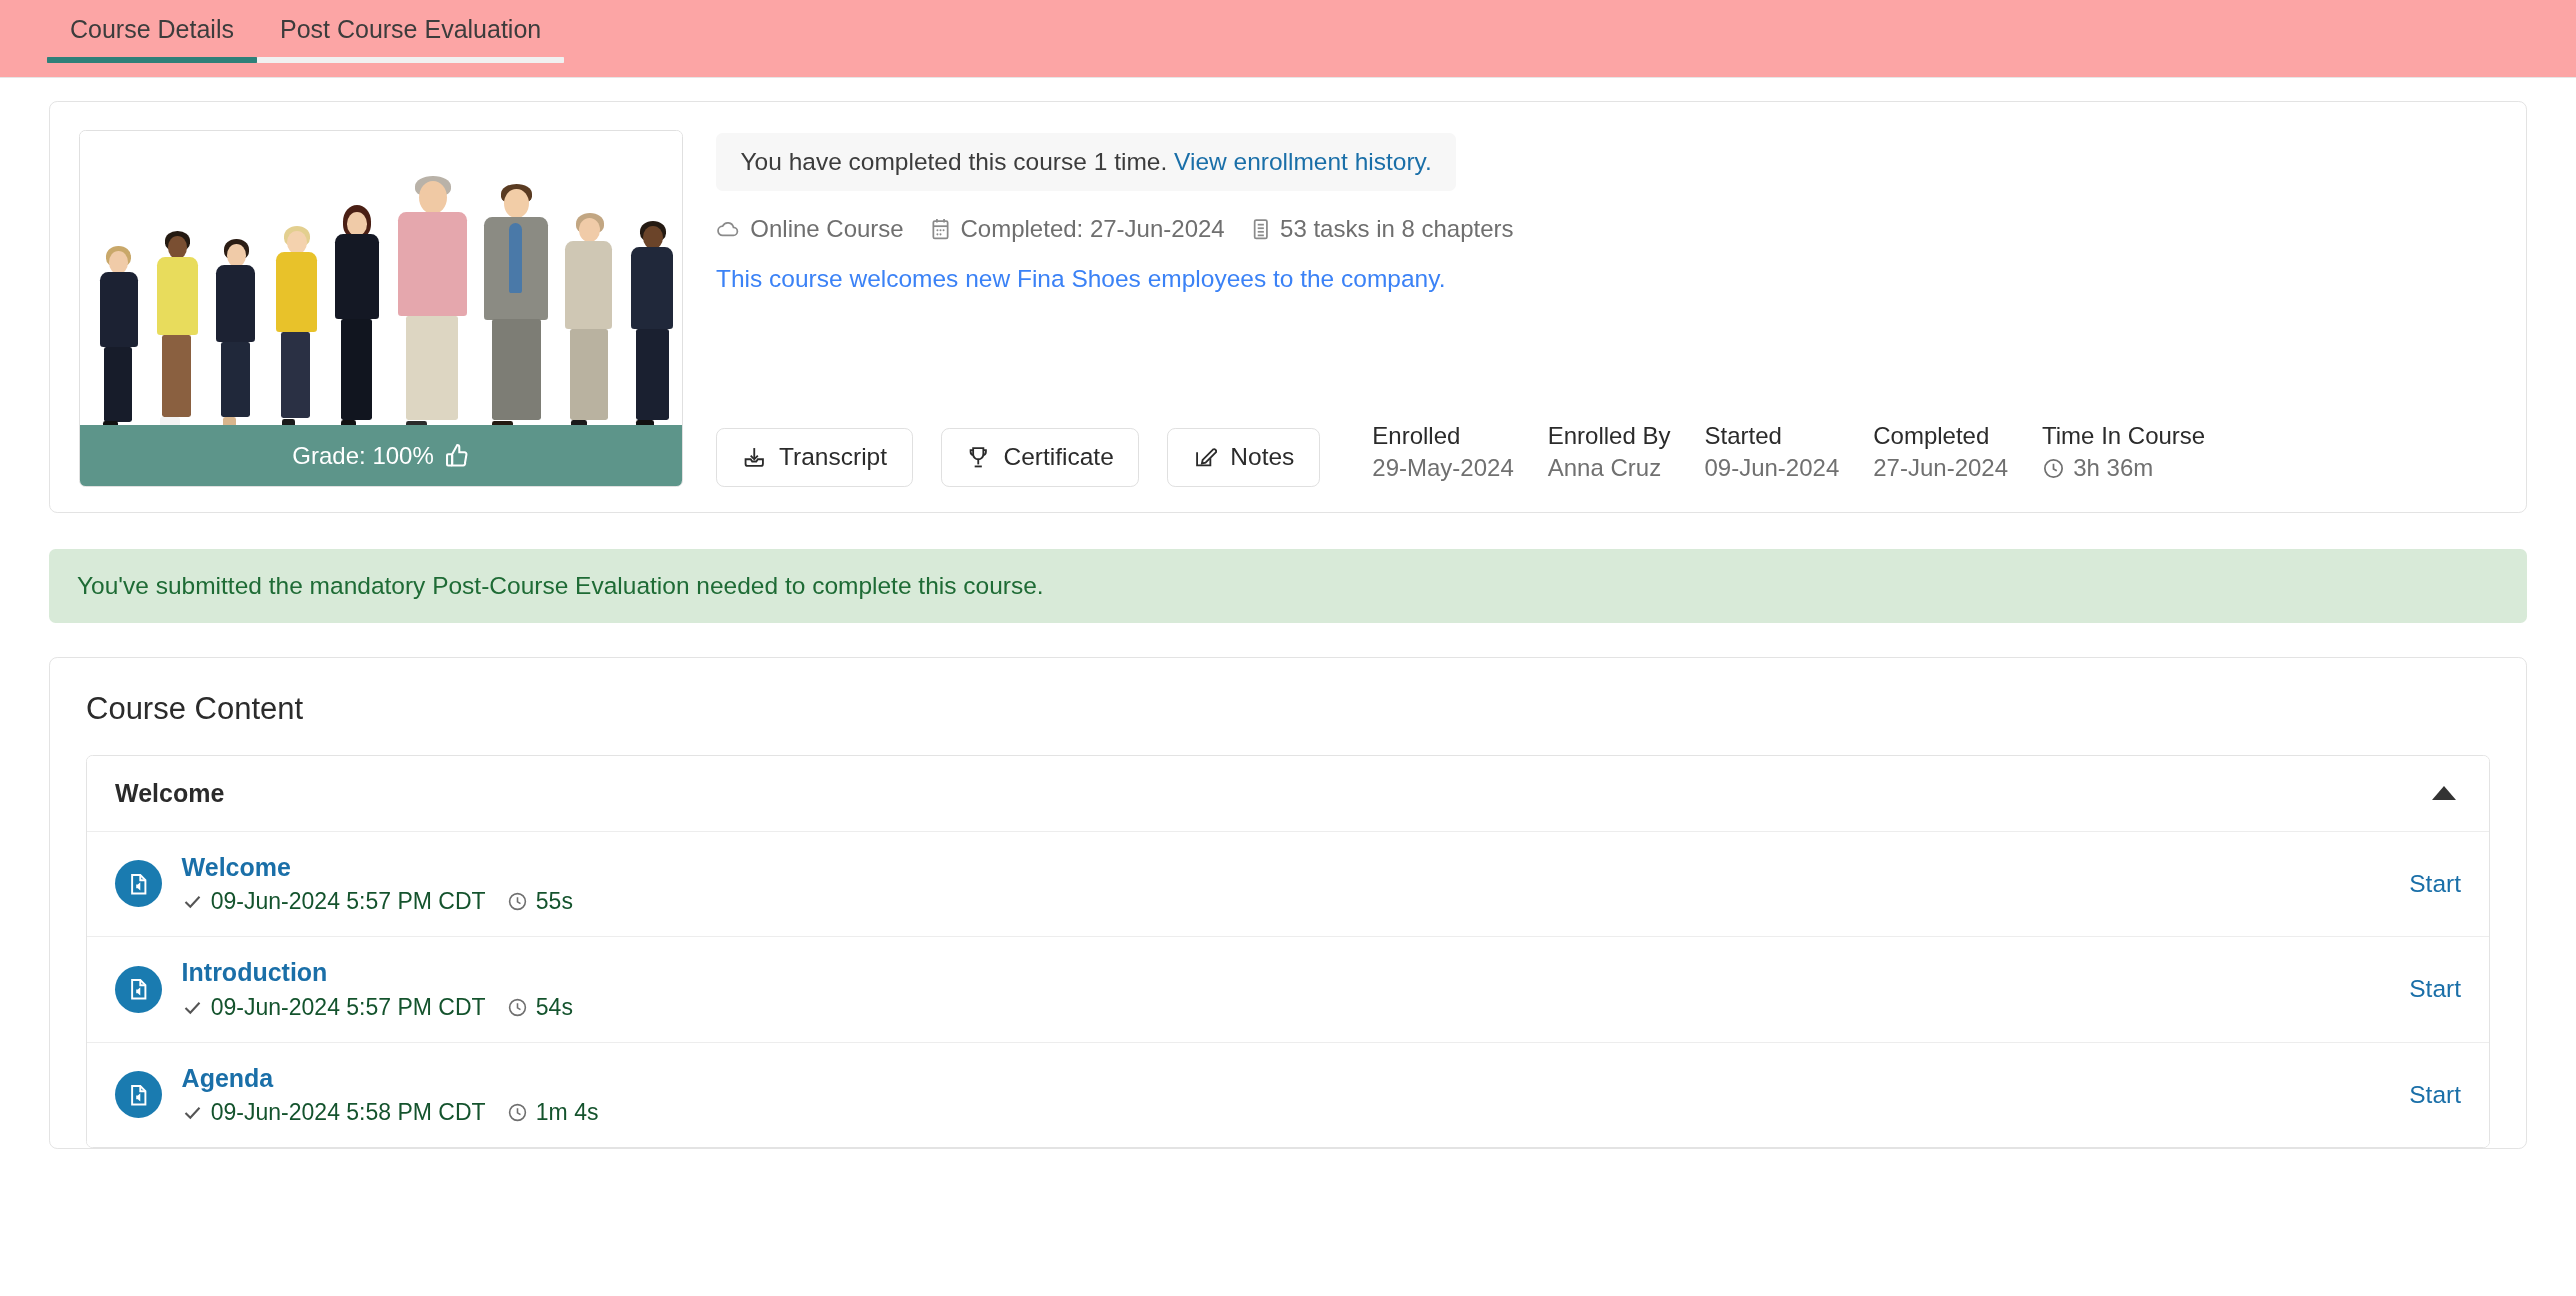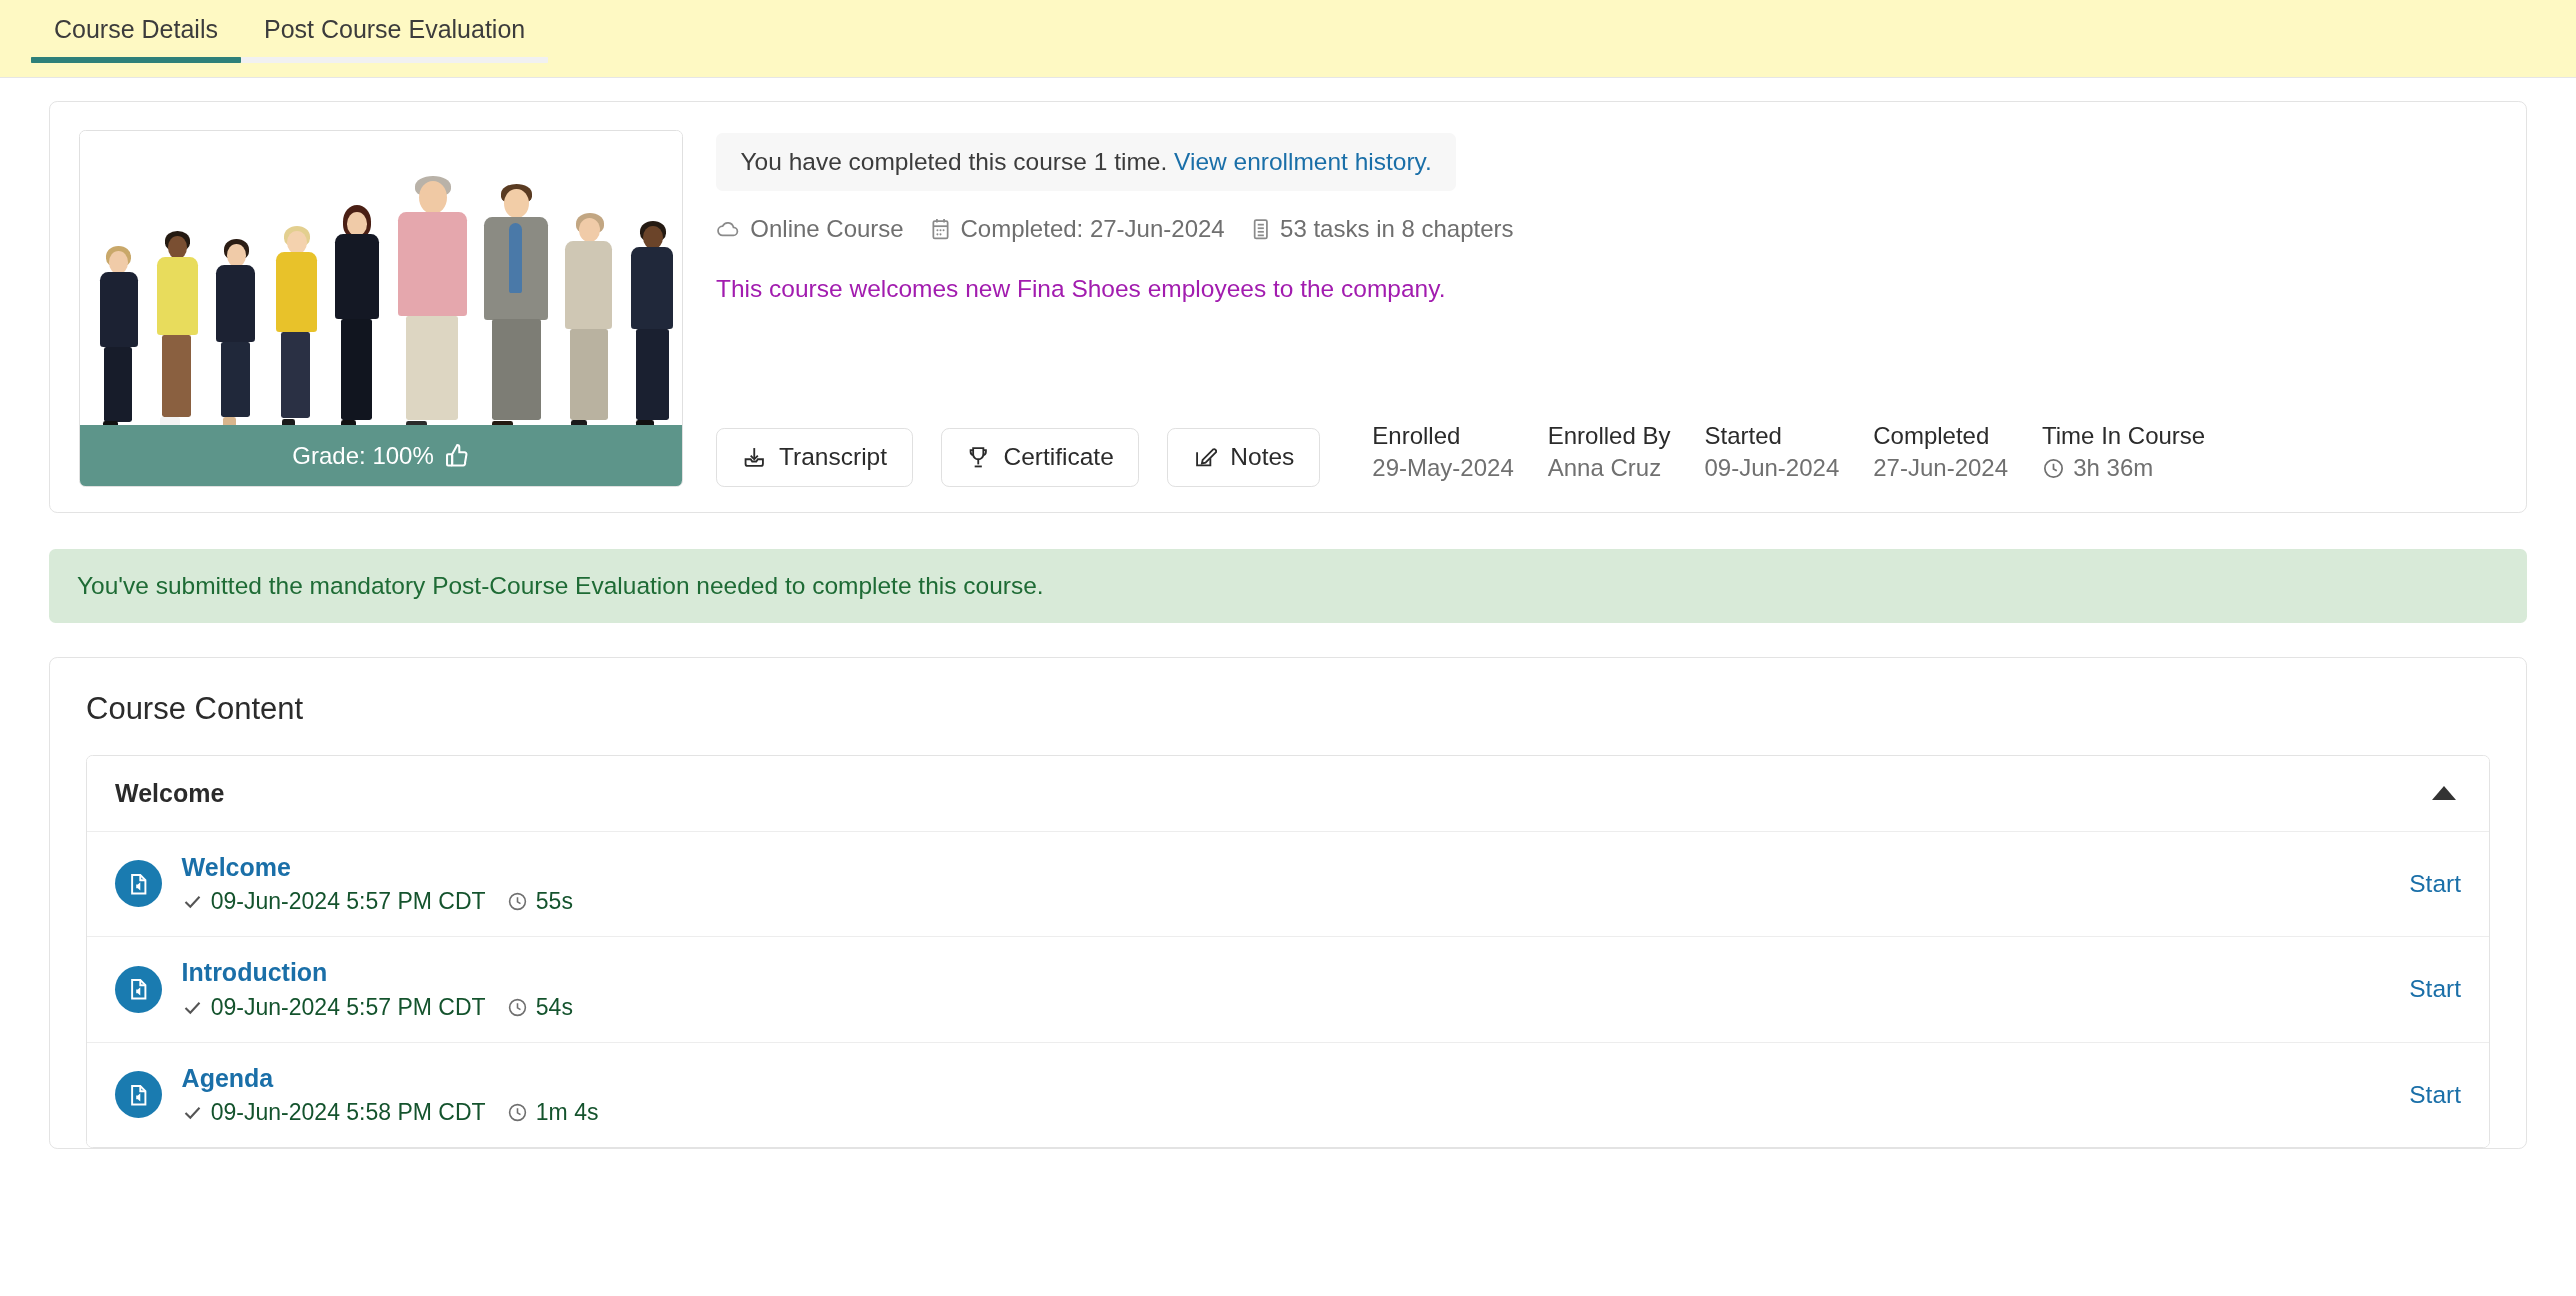--- a/index.html
+++ b/index.html
@@ -19,22 +19,22 @@
     -webkit-font-smoothing: antialiased;
   }
 
   
   .tabbar {
     position: relative;
     height: 78px;
     border-bottom: 1.6px solid #e6e6e6;
     display: flex;
     align-items: flex-start;
-    padding-left: 31px;
-    background: #fef9c3;
+    padding-left: 47px;
+    background: #fca5a5;
   }
   .tab {
     position: relative;
     padding: 14.7px 23px 18px 23px;
     font-size: 25px;
     color: #3c3c3c;
     cursor: pointer;
     white-space: nowrap;
   }
   .tab .tab-underline {
@@ -146,23 +146,23 @@
     display: flex;
     align-items: center;
     gap: 26px;
     color: #6f6f6f;
     font-size: 24px;
   }
   .meta-item { display: flex; align-items: center; gap: 9.8px; white-space: nowrap; }
   .meta-item svg { display: block; flex: none; }
 
   .course-desc {
-    margin-top: 32px;
+    margin-top: 22px;
     font-size: 24.5px;
-    color: #a21caf;
+    color: #3b82f6;
   }
 
   .bottom-row {
     margin-top: auto;
     display: flex;
     align-items: flex-end;
     gap: 28px;
     padding-top: 38px;
   }
 

